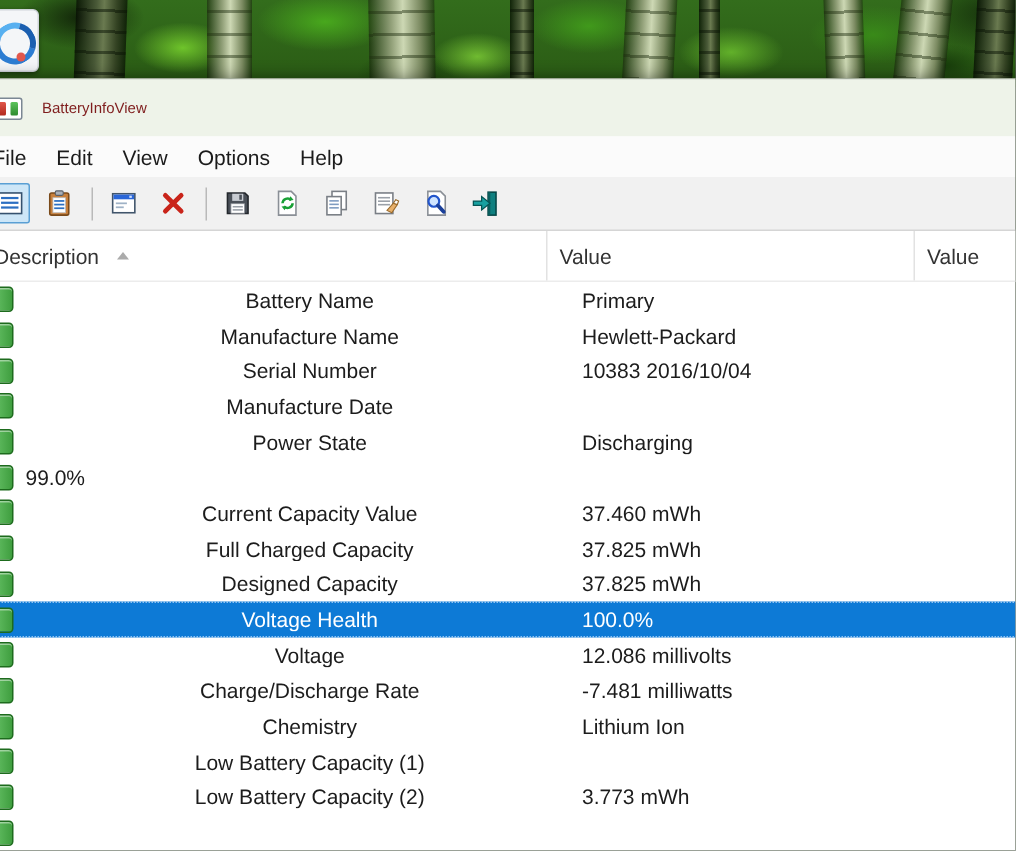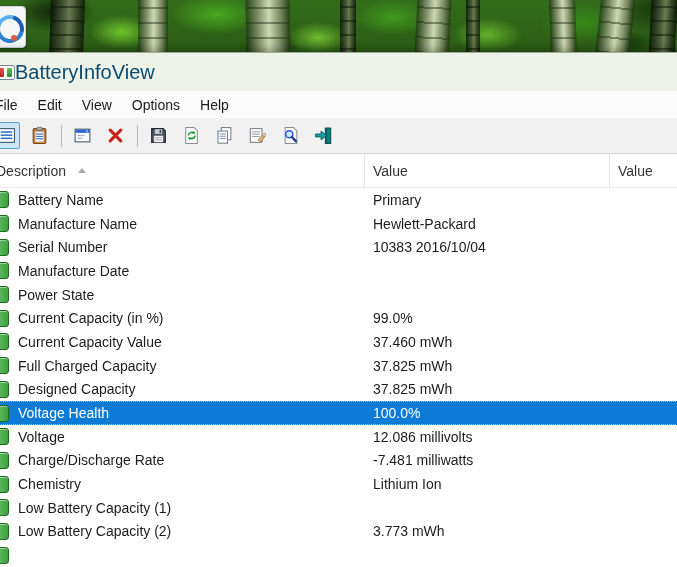--- a/index.html
+++ b/index.html
@@ -57,21 +57,21 @@
   .titlebar{
     height:38px;background:#eef3e9;display:flex;align-items:center;flex:0 0 auto;
   }
   .title-icon{
     margin-left:8px;width:19px;height:15px;border:1px solid #7b8794;border-radius:2px;
     background:#fff;display:flex;align-items:center;justify-content:space-between;
     padding:1px 2px;box-sizing:border-box;
   }
   .title-icon .seg-r{width:5px;height:9px;background:linear-gradient(180deg,#e0564a,#b22a1e);border-radius:1px;}
   .title-icon .seg-g{width:5px;height:9px;background:linear-gradient(180deg,#5cc45c,#2e8b2e);border-radius:1px;}
-  .title-text{margin-left:0;font-size:20px;color:#0c4a6e;}
+  .title-text{margin-left:13px;font-size:10px;color:#7f1d1d;}
 
   .menubar{
     height:27px;background:#fbfbfb;display:flex;align-items:center;flex:0 0 auto;
     font-size:14px;color:#1b1b1b;
   }
   .menu-item{padding:4px 10px;cursor:default;}
   .menu-item:first-child{padding-left:7px;}
 
   .toolbar{
     height:35px;background:#f1f1f1;border-bottom:1px solid #d5d5d5;flex:0 0 auto;
@@ -102,21 +102,21 @@
   .lv-rows{flex:1;overflow:hidden;}
   .lv-row{
     height:23.7px;display:flex;align-items:center;font-size:14px;color:#1c1c1c;
   }
   .lv-row .batt{
     flex:0 0 auto;width:15px;height:17px;margin-left:6px;border-radius:3px;
     background:linear-gradient(90deg,#2f7a2f,#58b458 40%,#3f9e3f);
     border:1px solid #1d6b1d;box-shadow:inset 0 1px 0 rgba(255,255,255,.45);
     box-sizing:border-box;
   }
-  .lv-row .c-desc{width:347px;padding-left:9px;white-space:nowrap;overflow:hidden;}
+  .lv-row .c-desc{width:347px;padding-left:24px;white-space:nowrap;overflow:hidden;text-align:center;}
   .lv-row .c-val{width:245px;padding-left:8px;white-space:nowrap;overflow:hidden;}
   .lv-row .c-val2{flex:1;}
   .lv-row.selected{background:#0d7ad6;color:#fff;outline:1px dotted rgba(190,220,250,.75);outline-offset:-1px;}
 </style>
 </head>
 <body>
 
 <div class="screen">
 
   <div class="bamboo">
@@ -280,26 +280,26 @@
   <div class="lv-row">
     <div class="batt"></div>
     <div class="c-desc">Manufacture Date</div>
     <div class="c-val"></div>
     <div class="c-val2"></div>
   </div>
 
   <div class="lv-row">
     <div class="batt"></div>
     <div class="c-desc">Power State</div>
-    <div class="c-val2"></div>
-  </div>
-
-  <div class="lv-row">
-    <div class="batt"></div>
-    <div class="c-desc">Current Capacity (in %)</div>
+    <div class="c-val">Discharging</div>
+    <div class="c-val2"></div>
+  </div>
+
+  <div class="lv-row">
+    <div class="batt"></div>
     <div class="c-val">99.0%</div>
     <div class="c-val2"></div>
   </div>
 
   <div class="lv-row">
     <div class="batt"></div>
     <div class="c-desc">Current Capacity Value</div>
     <div class="c-val">37.460 mWh</div>
     <div class="c-val2"></div>
   </div>

